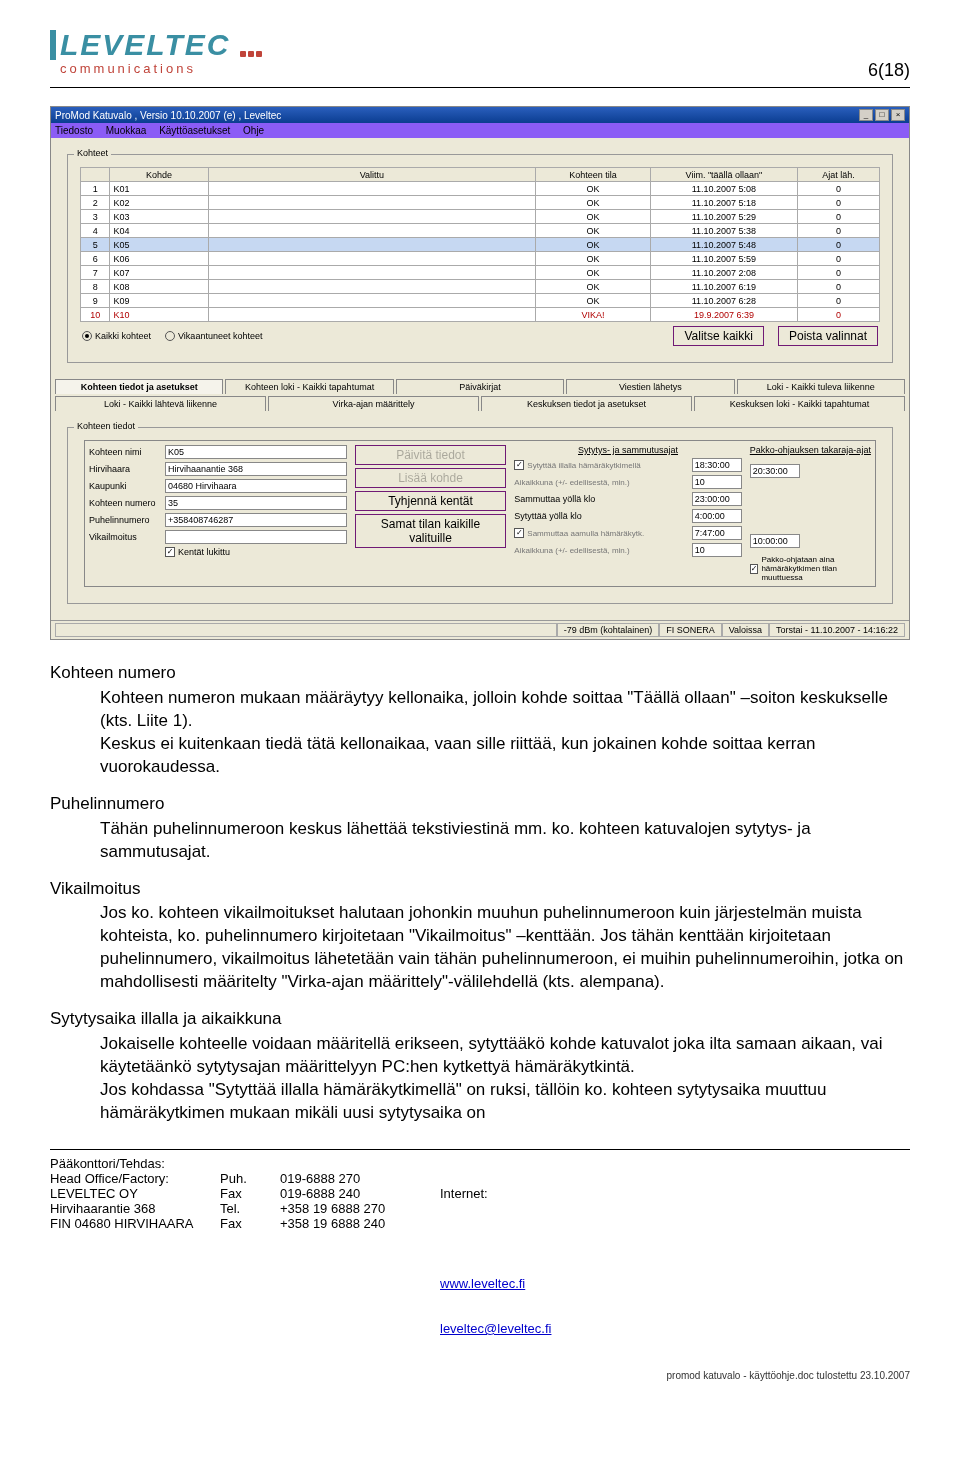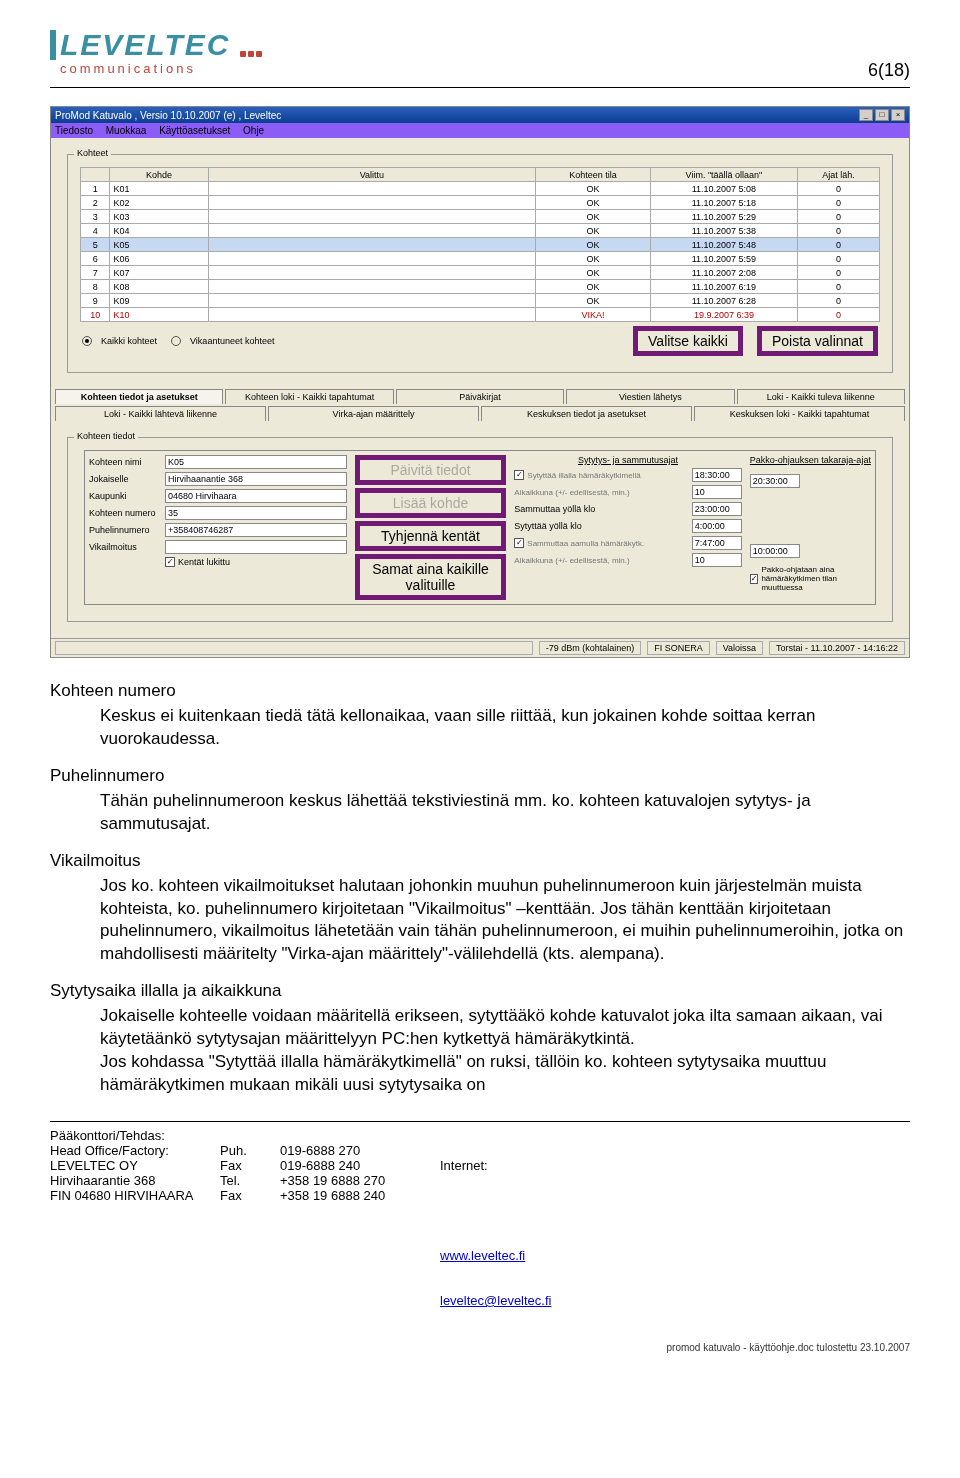--- a/index.html
+++ b/index.html
@@ -54,43 +54,43 @@
   table.grid .c1 { width:18px; text-align:center; }
   table.grid .c2 { width:60px; }
   table.grid .c3 { width:200px; }
   table.grid .c4 { width:70px; text-align:center;}
   table.grid .c5 { width:90px; text-align:center;}
   table.grid .c6 { width:50px; text-align:center;}
   tr.selected td { background:#c6d8f2; }
   tr.vika { color:#b00000; }
 
   .filter-row { display:flex; align-items:center; gap:14px; padding:4px 2px; font-size:9px;}
-  .radio { display:flex; align-items:center; gap:9px; }
+  .radio { display:flex; align-items:center; gap:3px; }
   .radio-dot { width:10px; height:10px; border-radius:50%; border:1px solid #555; display:inline-flex; align-items:center; justify-content:center;}
   .radio-dot.sel::after{content:""; width:4px; height:4px; border-radius:50%; background:#000;}
-  .btn { background:#ece9d8; border:5px solid #701a75; padding:2px 10px; font-size:14px; }
+  .btn { background:#ece9d8; border:1px solid #701a75; padding:2px 10px; font-size:12px; }
 
   .tabs-row { display:flex; gap:2px; margin:2px 4px 0 4px; font-size:9px;}
   .tab { border:1px solid #888; border-bottom:none; padding:2px 6px; background:#ece9d8; flex:1; text-align:center; white-space:nowrap; overflow:hidden;}
   .tab.active { background:#f5f3eb; font-weight:bold; }
 
   .detail-panel { border:1px solid #888; margin:0 4px 4px 4px; padding:4px; display:flex; font-size:9px; gap:8px; background:#ece9d8;}
   .col1 { width:34%; display:flex; flex-direction:column; gap:3px;}
   .col2 { width:20%; display:flex; flex-direction:column; gap:3px;}
   .col3 { width:30%; display:flex; flex-direction:column; gap:3px;}
   .col4 { width:16%; display:flex; flex-direction:column; gap:3px; }
   .fld { display:flex; align-items:center; gap:4px;}
   .fld label { width:72px; }
   .fld input[type="text"] { flex:1; border:1px solid #888; background:#fff; font-size:9px; padding:1px 2px; height:14px;}
   .mini-label { color:#777; font-size:8px; }
   .chk { display:flex; align-items:center; gap:3px; }
   .chk-box { width:10px; height:10px; border:1px solid #555; background:#fff; font-size:8px; line-height:8px; text-align:center;}
   .spin { width:50px; border:1px solid #888; background:#fff; padding:1px 2px; height:14px; font-size:9px; display:inline-block;}
 
-  .statusbar { display:flex; gap:6px; padding:2px 4px; font-size:9px; border-top:1px solid #999;justify-content:flex-end;}
+  .statusbar { display:flex; padding:2px 4px; font-size:9px; border-top:1px solid #999;justify-content:flex-end;}
   .statusbar .cell { border:1px solid #aaa; padding:1px 6px; background:#ece9d8;}
   .statusbar .flex1 { flex:1; }
 
   
   .body-text { font-size:17px; line-height:1.35; }
   .body-text h3 { font-size:17px; font-weight:normal; margin:14px 0 2px 0; }
   .body-text .sub { margin-left:50px; }
 
   
   .footer-hr { border-top:1px solid #000; margin: 24px 0 6px 0; }
@@ -266,21 +266,21 @@
 
     <div class="groupbox">
       <span class="groupbox-title">Kohteen tiedot</span>
       <div class="detail-panel">
         <div class="col1">
           <div class="fld">
               <label>Kohteen nimi</label>
             <input type="text" value="K05" style="">
             </div>
           <div class="fld">
-              <label>Jokaiselle</label>
+              <label>Hirvihaara</label>
             <input type="text" value="Hirvihaanantie 368" style="">
             </div>
           <div class="fld">
               <label>Kaupunki</label>
             <input type="text" value="04680 Hirvihaara" style="">
             </div>
           <div class="fld">
               <label>Kohteen numero</label>
             <input type="text" value="35" style="">
             </div>
@@ -295,21 +295,21 @@
           <div class="chk" style="margin-left:76px;">
             <span class="chk-box">✓</span>
             <span>Kentät lukittu</span>
           </div>
         </div>
 
         <div class="col2">
           <button class="btn" disabled="">Päivitä tiedot</button>
           <button class="btn" disabled="">Lisää kohde</button>
           <button class="btn">Tyhjennä kentät</button>
-          <button class="btn">Samat aina kaikille valituille</button>
+          <button class="btn">Samat tilan kaikille valituille</button>
         </div>
 
         <div class="col3">
           <div style="text-align:center; text-decoration:underline;">Sytytys- ja sammutusajat</div>
           <div class="chk">
             <span class="chk-box">✓</span>
             <span class="mini-label">Sytyttää illalla hämäräkytkimellä</span>
             <span style="flex:1"></span>
               <span class="spin">18:30:00</span>
           </div>
@@ -359,20 +359,21 @@
       <span class="cell flex1"></span>
       <span class="cell">-79 dBm (kohtalainen)</span>
       <span class="cell">FI SONERA</span>
       <span class="cell">Valoissa</span>
       <span class="cell">Torstai - 11.10.2007 - 14:16:22</span>
     </div>
   </div>
 
   <div class="body-text">
     <h3>Kohteen numero</h3>
+    <p class="sub">Kohteen numeron mukaan määräytyy kellonaika, jolloin kohde soittaa "Täällä ollaan" –soiton keskukselle (kts. Liite 1).</p>
     <p class="sub">Keskus ei kuitenkaan tiedä tätä kellonaikaa, vaan sille riittää, kun jokainen kohde soittaa kerran vuorokaudessa.</p>
 
     <h3>Puhelinnumero</h3>
     <p class="sub">Tähän puhelinnumeroon keskus lähettää tekstiviestinä mm. ko. kohteen katuvalojen sytytys- ja sammutusajat.</p>
 
     <h3>Vikailmoitus</h3>
     <p class="sub">Jos ko. kohteen vikailmoitukset halutaan johonkin muuhun puhelinnumeroon kuin järjestelmän muista kohteista, ko. puhelinnumero kirjoitetaan "Vikailmoitus" –kenttään. Jos tähän kenttään kirjoitetaan puhelinnumero, vikailmoitus lähetetään vain tähän puhelinnumeroon, ei muihin puhelinnumeroihin, jotka on mahdollisesti määritelty "Virka-ajan määrittely"-välilehdellä (kts. alempana).</p>
 
     <h3>Sytytysaika illalla ja aikaikkuna</h3>
     <p class="sub">Jokaiselle kohteelle voidaan määritellä erikseen, sytyttääkö kohde katuvalot joka ilta samaan aikaan, vai käytetäänkö sytytysajan määrittelyyn PC:hen kytkettyä hämäräkytkintä.</p>

